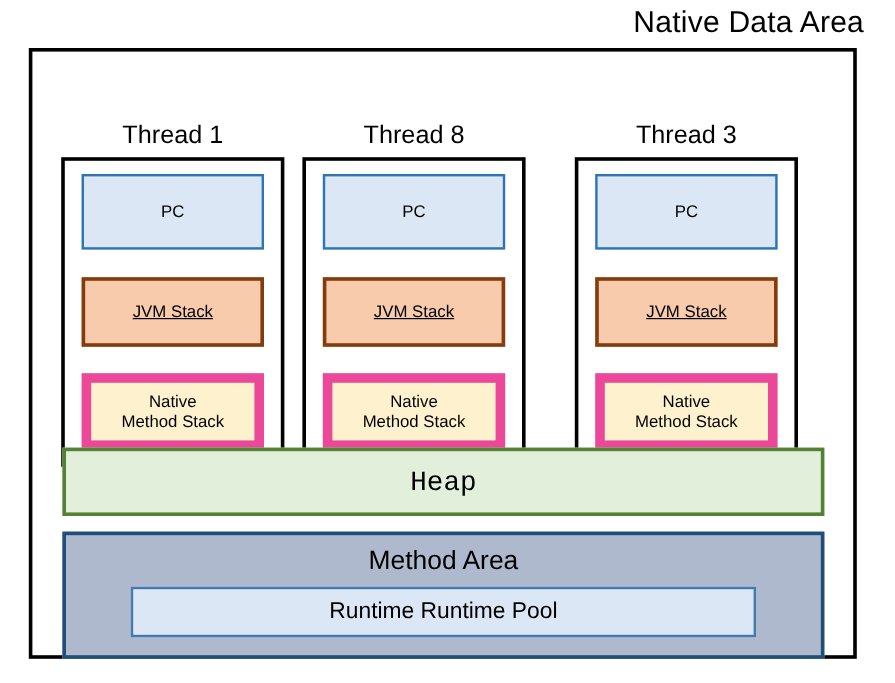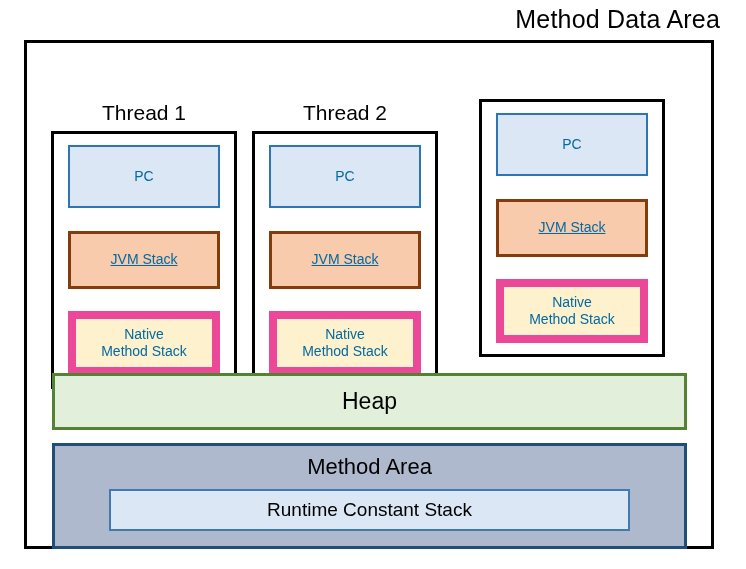--- a/index.html
+++ b/index.html
@@ -75,21 +75,21 @@
   }
 
   .mem-box {
     box-sizing: border-box;
     display: flex;
     align-items: center;
     justify-content: center;
     text-align: center;
     font-size: 14px;
     line-height: 17px;
-    color: #0369a1;
+    color: #000000;
   }
 
   .mem-box.pc {
     background: #dce7f5;
     border: 2px solid #2e75b6;
     height: 64px;
   }
   .mem-box.jvm-stack {
     background: #f8cbad;
     border: 3px solid #843c0c;
@@ -114,20 +114,21 @@
     width: 635px;
     height: 57px;
     box-sizing: border-box;
     background: #e2efda;
     border: 3px solid #548235;
     display: flex;
     align-items: center;
     justify-content: center;
     font-size: 23px;
     color: #000000;
+    font-family: Liberation Mono, monospace;
   }
 
   
   .method-area-box {
     position: absolute;
     left: 25px;
     top: 400px;
     width: 635px;
     height: 106px;
     box-sizing: border-box;
@@ -156,21 +157,21 @@
     justify-content: center;
     font-size: 19px;
     color: #000000;
   }
 </style>
 </head>
 <body>
 
 <div id="canvas">
 
-  <div class="diagram-title">Method Data Area</div>
+  <div class="diagram-title">Native Data Area</div>
 
   <div class="outer-frame">
 
     <div class="thread-col t1">
       <div class="thread-label">Thread 1</div>
       <div class="thread-box">
         <div class="mem-box pc">
           <span class="lbl">PC</span>
         </div>
         <div class="mem-box jvm-stack">
@@ -179,38 +180,39 @@
         <div class="mem-box native-stack">
           <span class="lbl">
             <span>Native</span>
             <span class="l2">Method Stack</span>
           </span>
         </div>
       </div>
     </div>
 
     <div class="thread-col t2">
-      <div class="thread-label">Thread 2</div>
+      <div class="thread-label">Thread 8</div>
       <div class="thread-box">
         <div class="mem-box pc">
           <span class="lbl">PC</span>
         </div>
         <div class="mem-box jvm-stack">
           <span class="lbl">JVM Stack</span>
         </div>
         <div class="mem-box native-stack">
           <span class="lbl">
             <span>Native</span>
             <span class="l2">Method Stack</span>
           </span>
         </div>
       </div>
     </div>
 
     <div class="thread-col t3">
+      <div class="thread-label">Thread 3</div>
       <div class="thread-box">
         <div class="mem-box pc">
           <span class="lbl">PC</span>
         </div>
         <div class="mem-box jvm-stack">
           <span class="lbl">JVM Stack</span>
         </div>
         <div class="mem-box native-stack">
           <span class="lbl">
             <span>Native</span>
@@ -220,18 +222,18 @@
       </div>
     </div>
 
     <div class="heap-box">
       <span>Heap</span>
     </div>
 
     <div class="method-area-box">
       <div class="method-area-title">Method Area</div>
       <div class="rcp-box">
-        <span>Runtime Constant Stack</span>
+        <span>Runtime Runtime Pool</span>
       </div>
     </div>
 
   </div>
 </div>
 
 </body></html>

